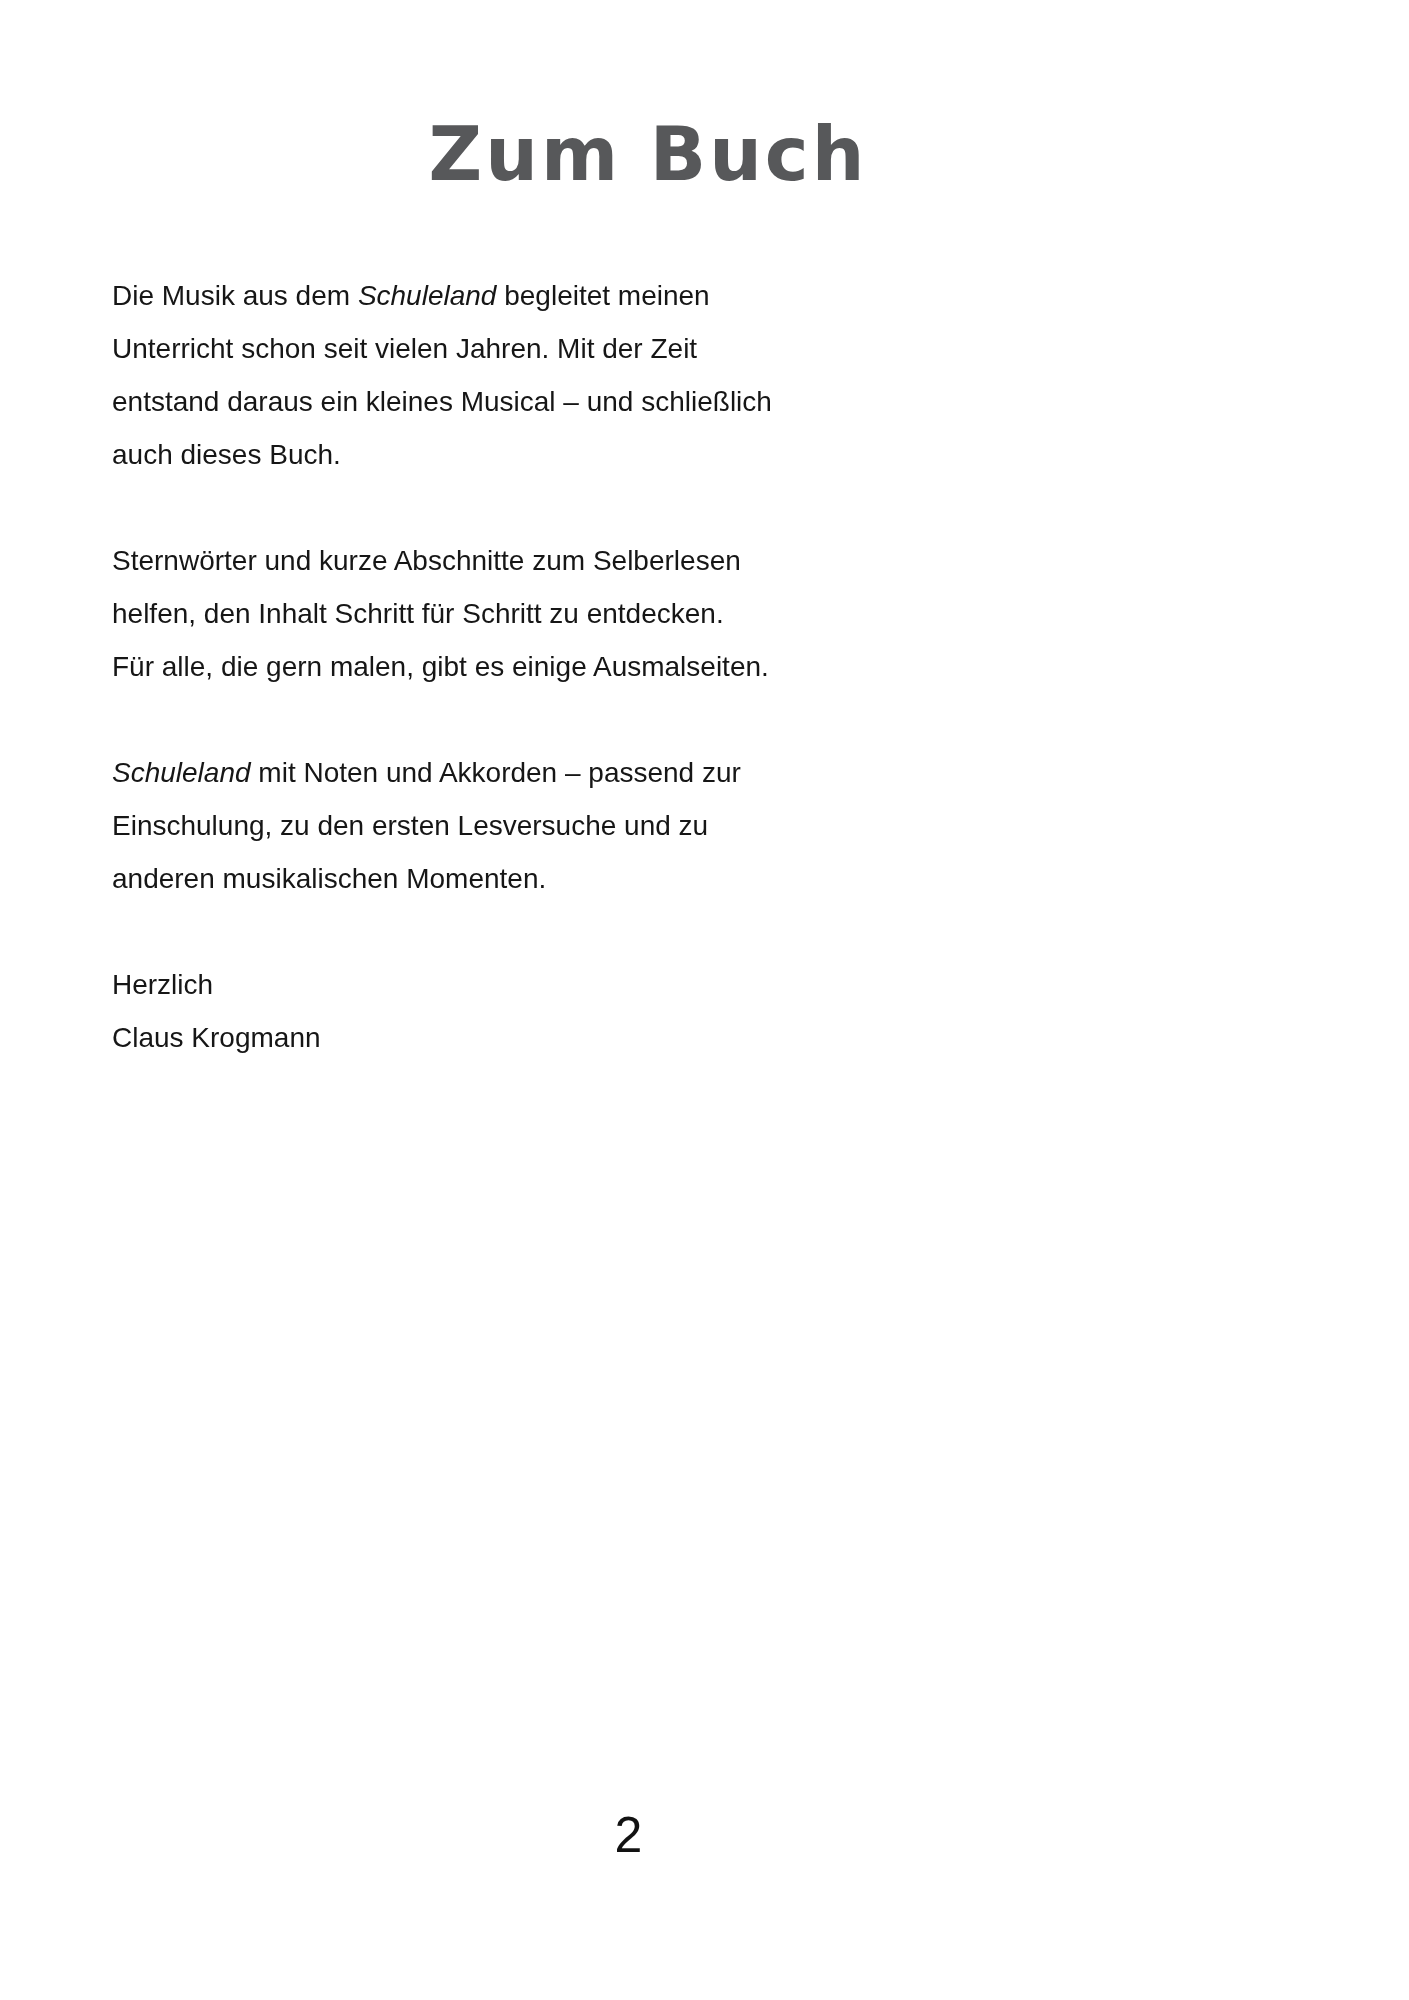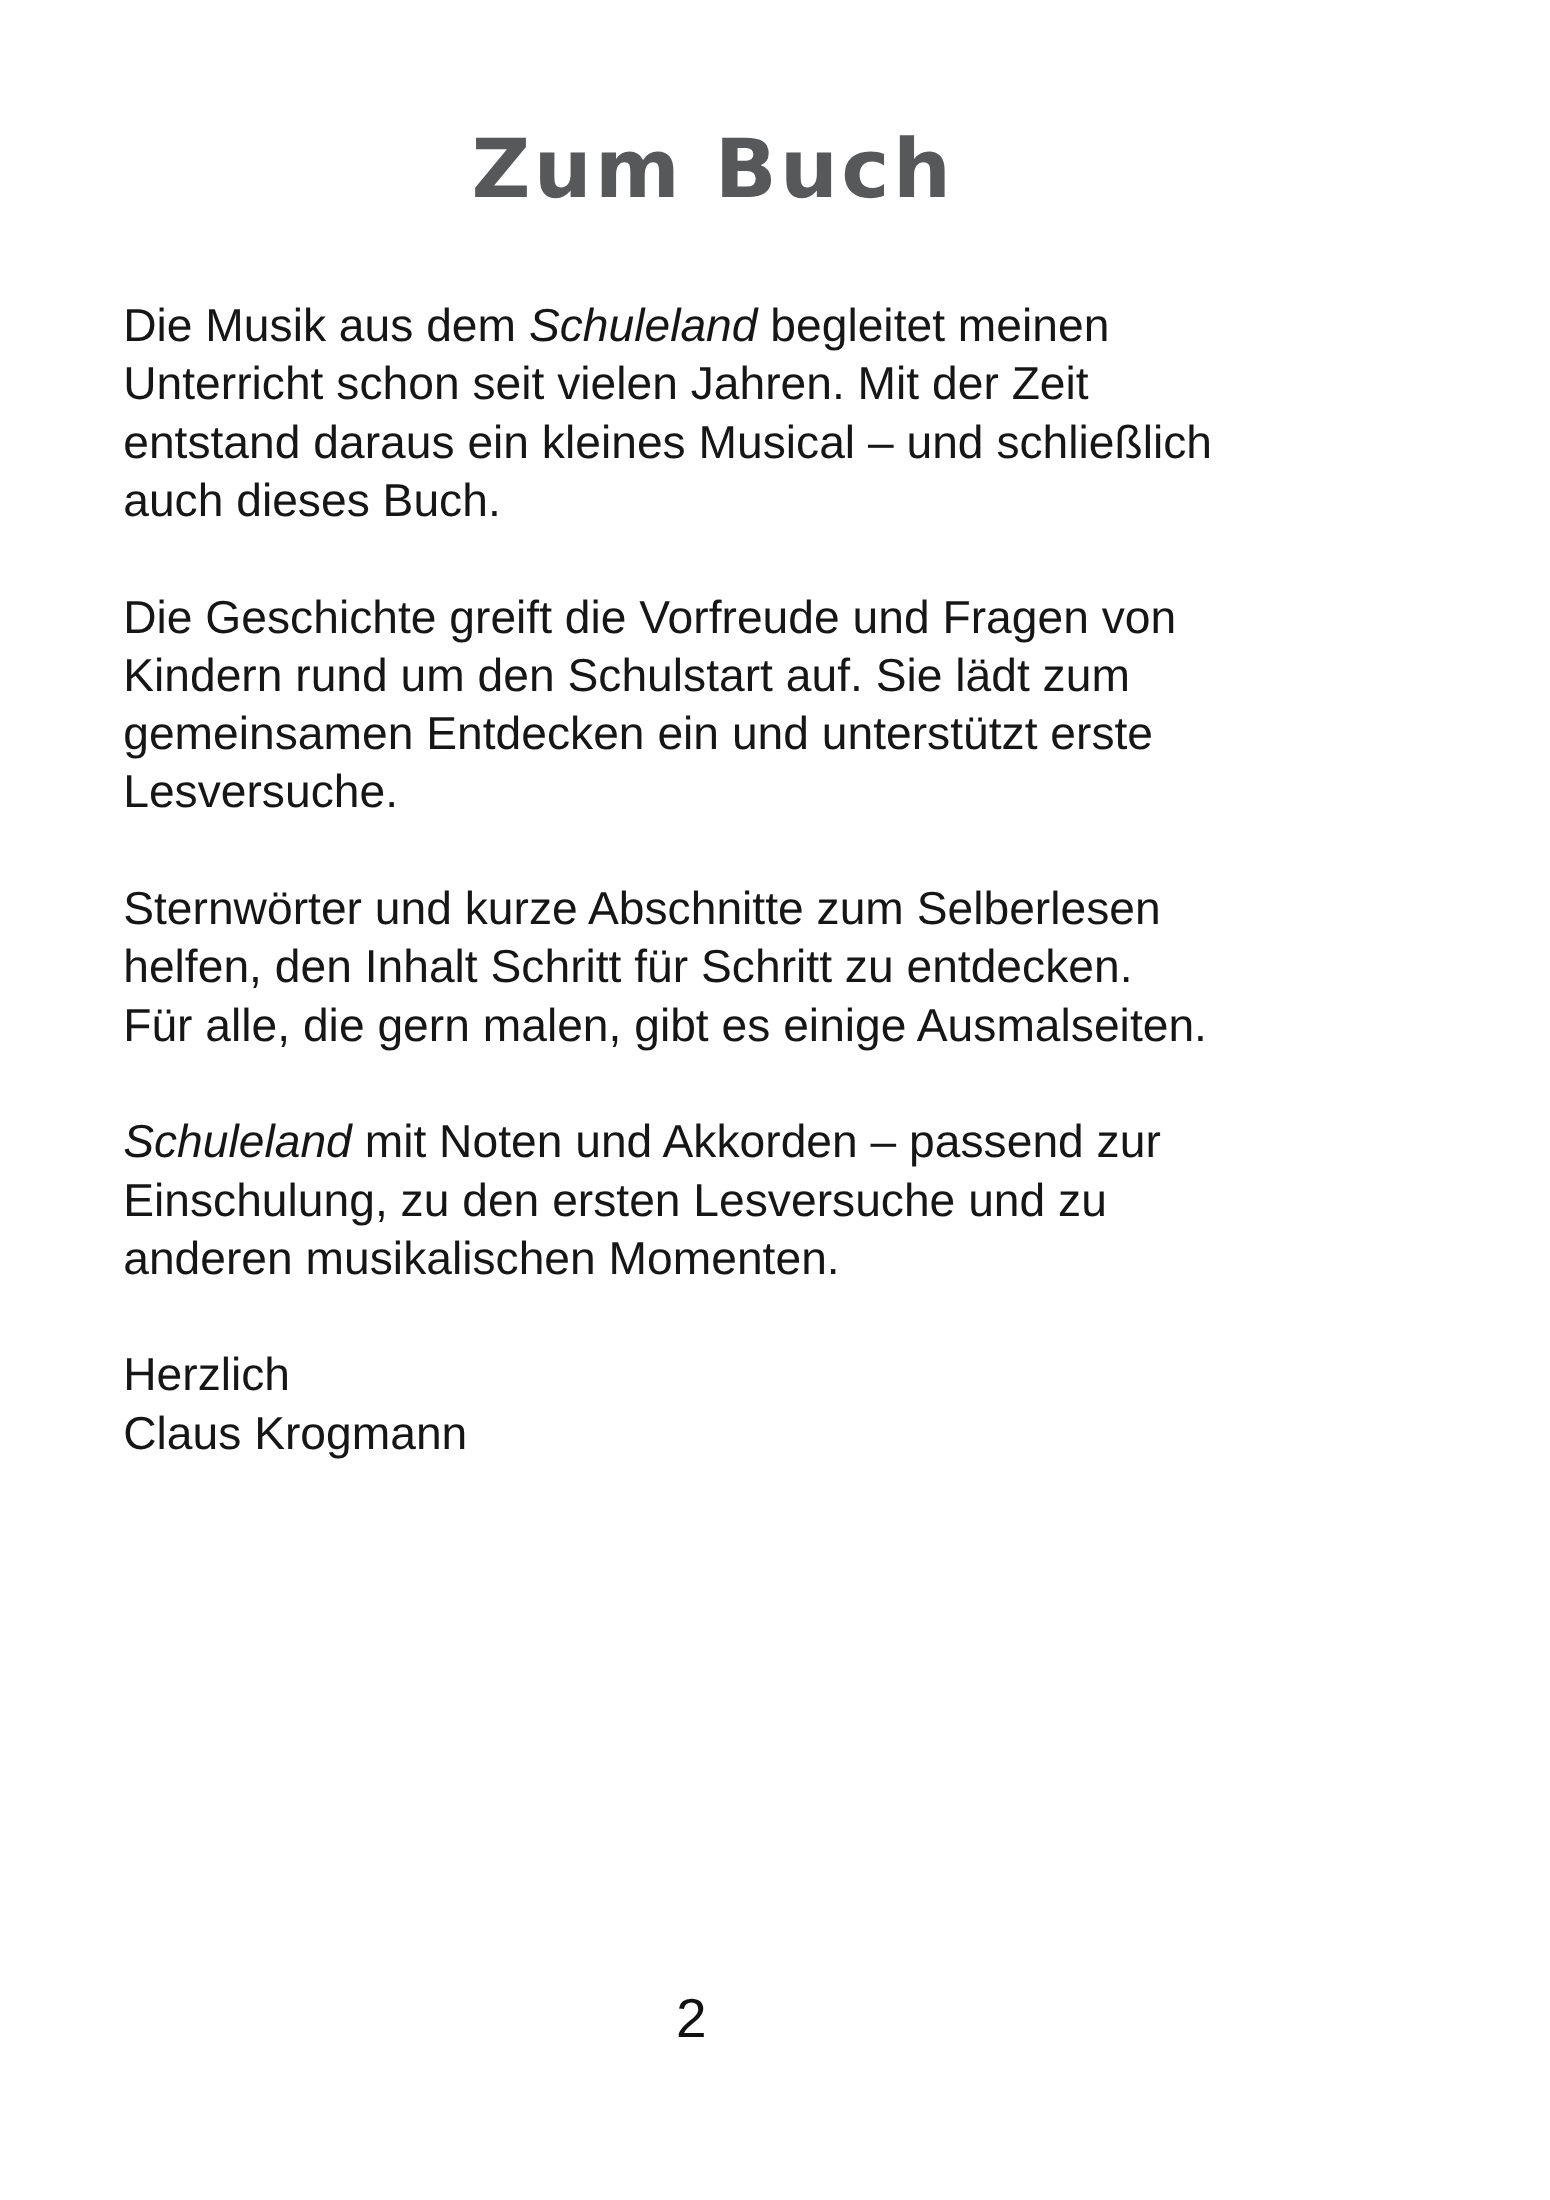--- a/index.html
+++ b/index.html
@@ -24,21 +24,21 @@
     font-family: "DejaVu Sans", sans-serif;
     font-weight: 700;
     font-size: 74px;
     line-height: 1.2;
     letter-spacing: 3px;
     color: var(--title-color);
   }
   .content {
     width: 1072px;
     margin: 70px 0 0 112px;
-    font-size: 42px;
+    font-size: 28px;
     line-height: 53px;
     color: var(--body-color);
   }
   .para {
     margin: 0 0 53px 0;
     white-space: pre; 
   }
   .para .italic {
     font-style: italic;
   }
@@ -57,24 +57,20 @@
 <body>
 
 <div class="page" style="--title-color: #57585a; --body-color: #161616;">
   <h1 class="title">Zum Buch</h1>
 
   <div class="content">
       <p class="para"><span class="">Die Musik aus dem </span><span class="italic">Schuleland</span><span class=""> begleitet meinen
 Unterricht schon seit vielen Jahren. Mit der Zeit
 entstand daraus ein kleines Musical – und schließlich
 auch dieses Buch.</span></p>
-      <p class="para"><span class="">Die Geschichte greift die Vorfreude und Fragen von
-Kindern rund um den Schulstart auf. Sie lädt zum
-gemeinsamen Entdecken ein und unterstützt erste
-Lesversuche.</span></p>
       <p class="para"><span class="">Sternwörter und kurze Abschnitte zum Selberlesen
 helfen, den Inhalt Schritt für Schritt zu entdecken.
 Für alle, die gern malen, gibt es einige Ausmalseiten.</span></p>
       <p class="para"><span class="italic">Schuleland</span><span class=""> mit Noten und Akkorden – passend zur
 Einschulung, zu den ersten Lesversuche und zu
 anderen musikalischen Momenten.</span></p>
       <p class="para"><span class="">Herzlich
 Claus Krogmann</span></p>
     </div>
 

